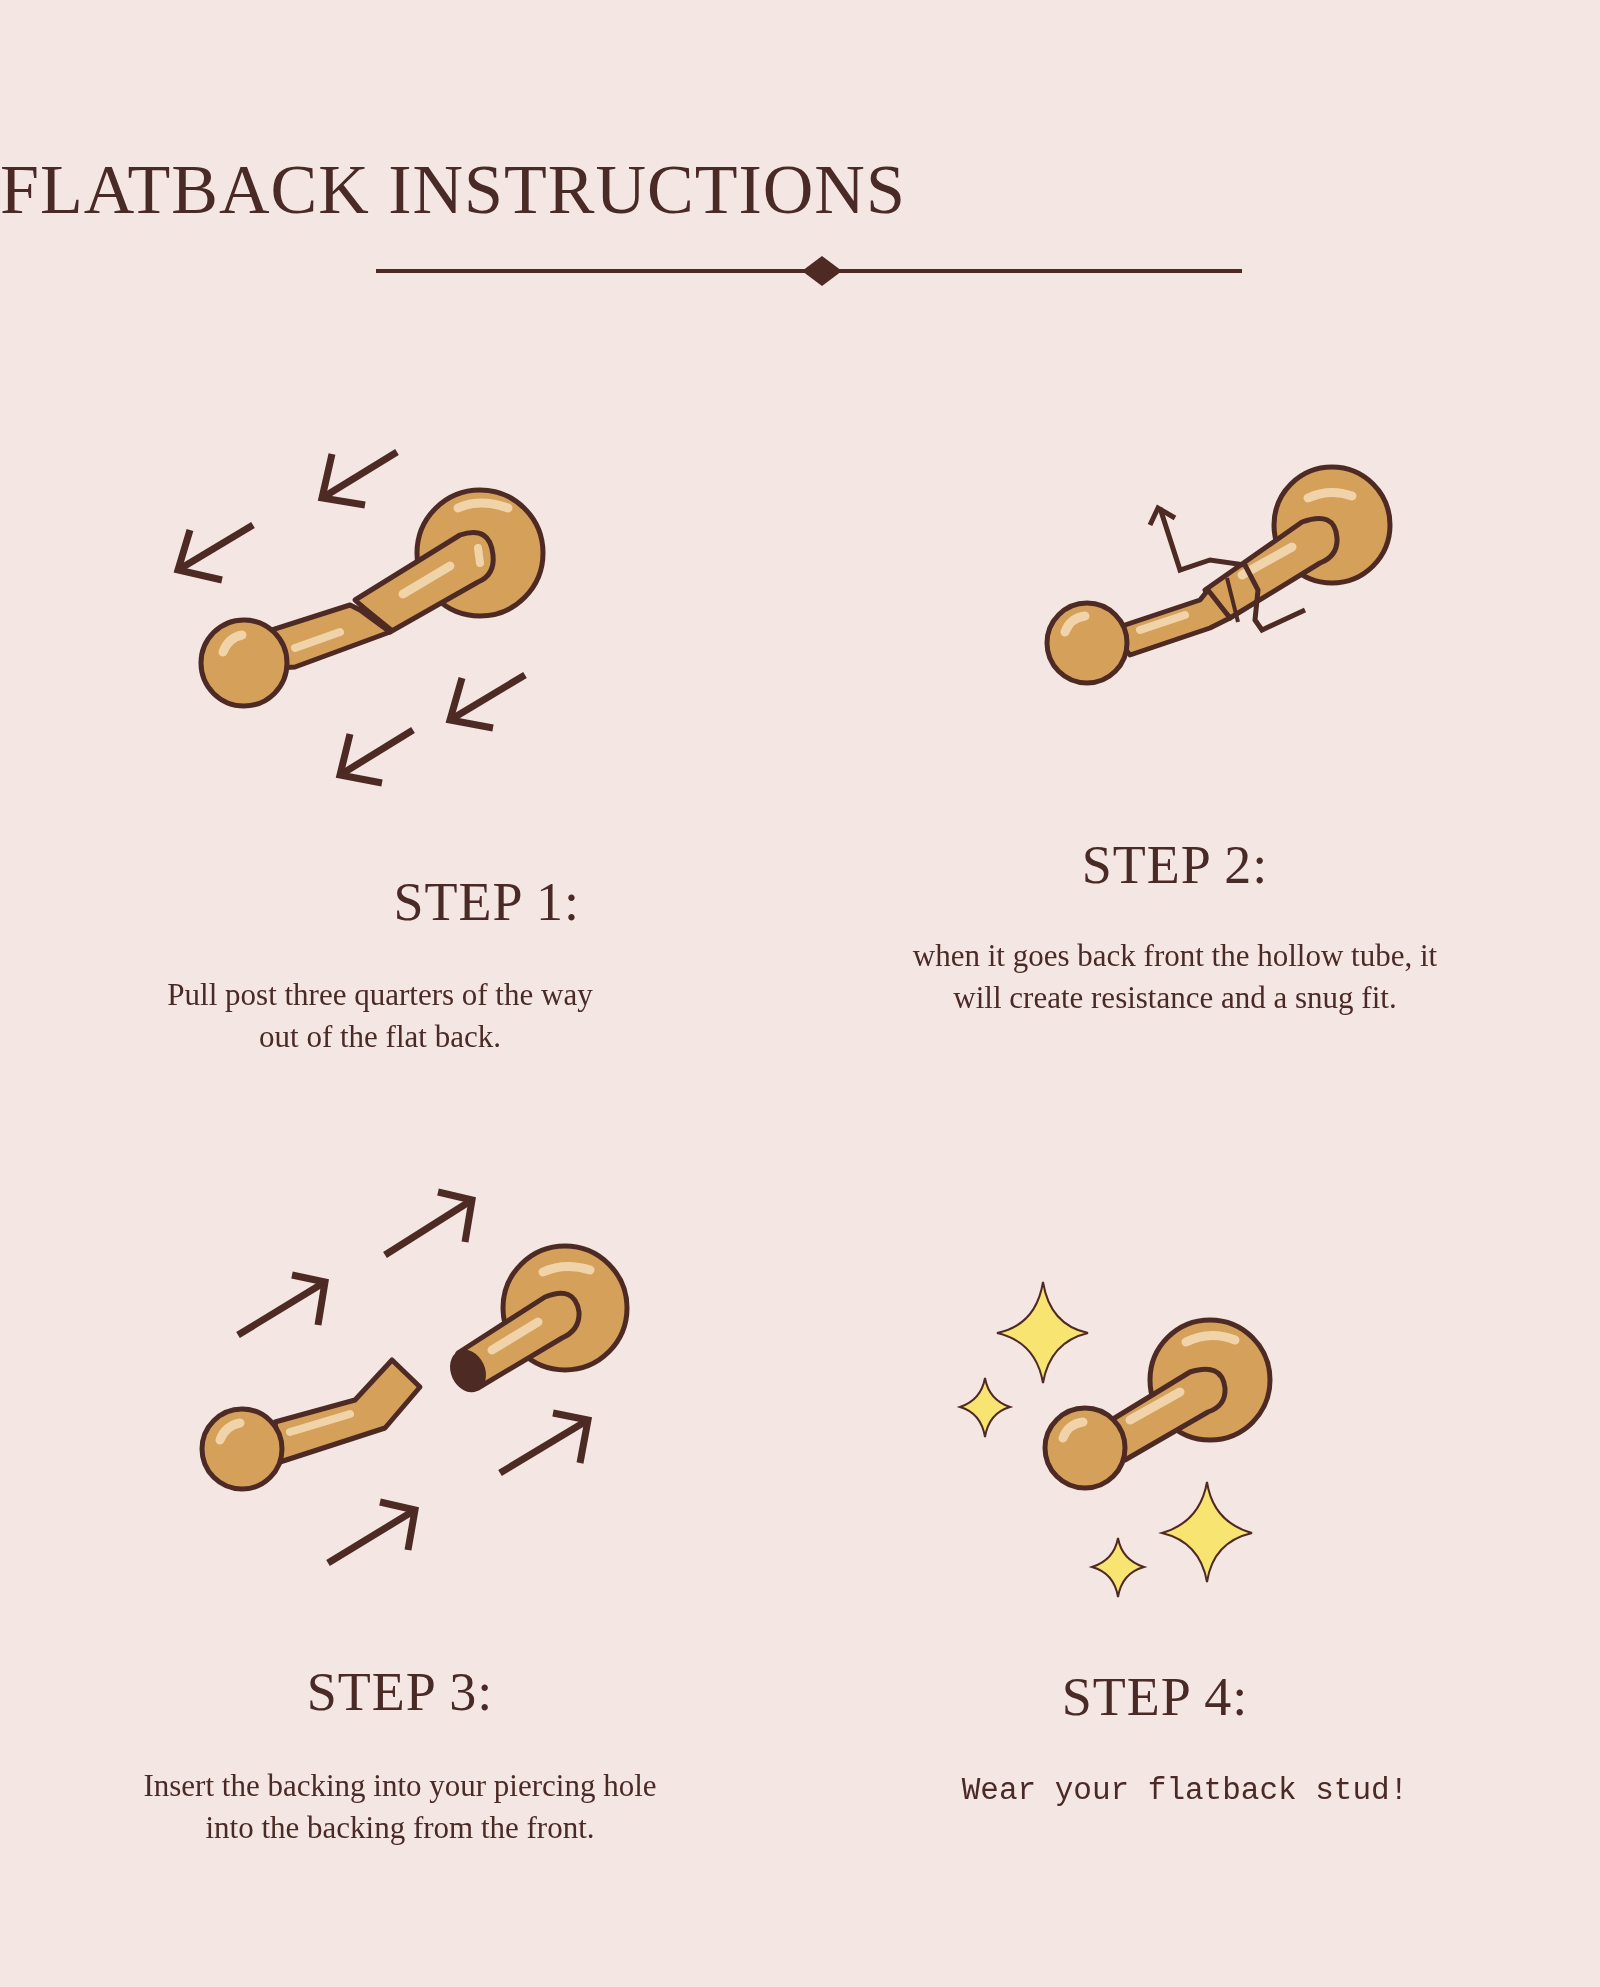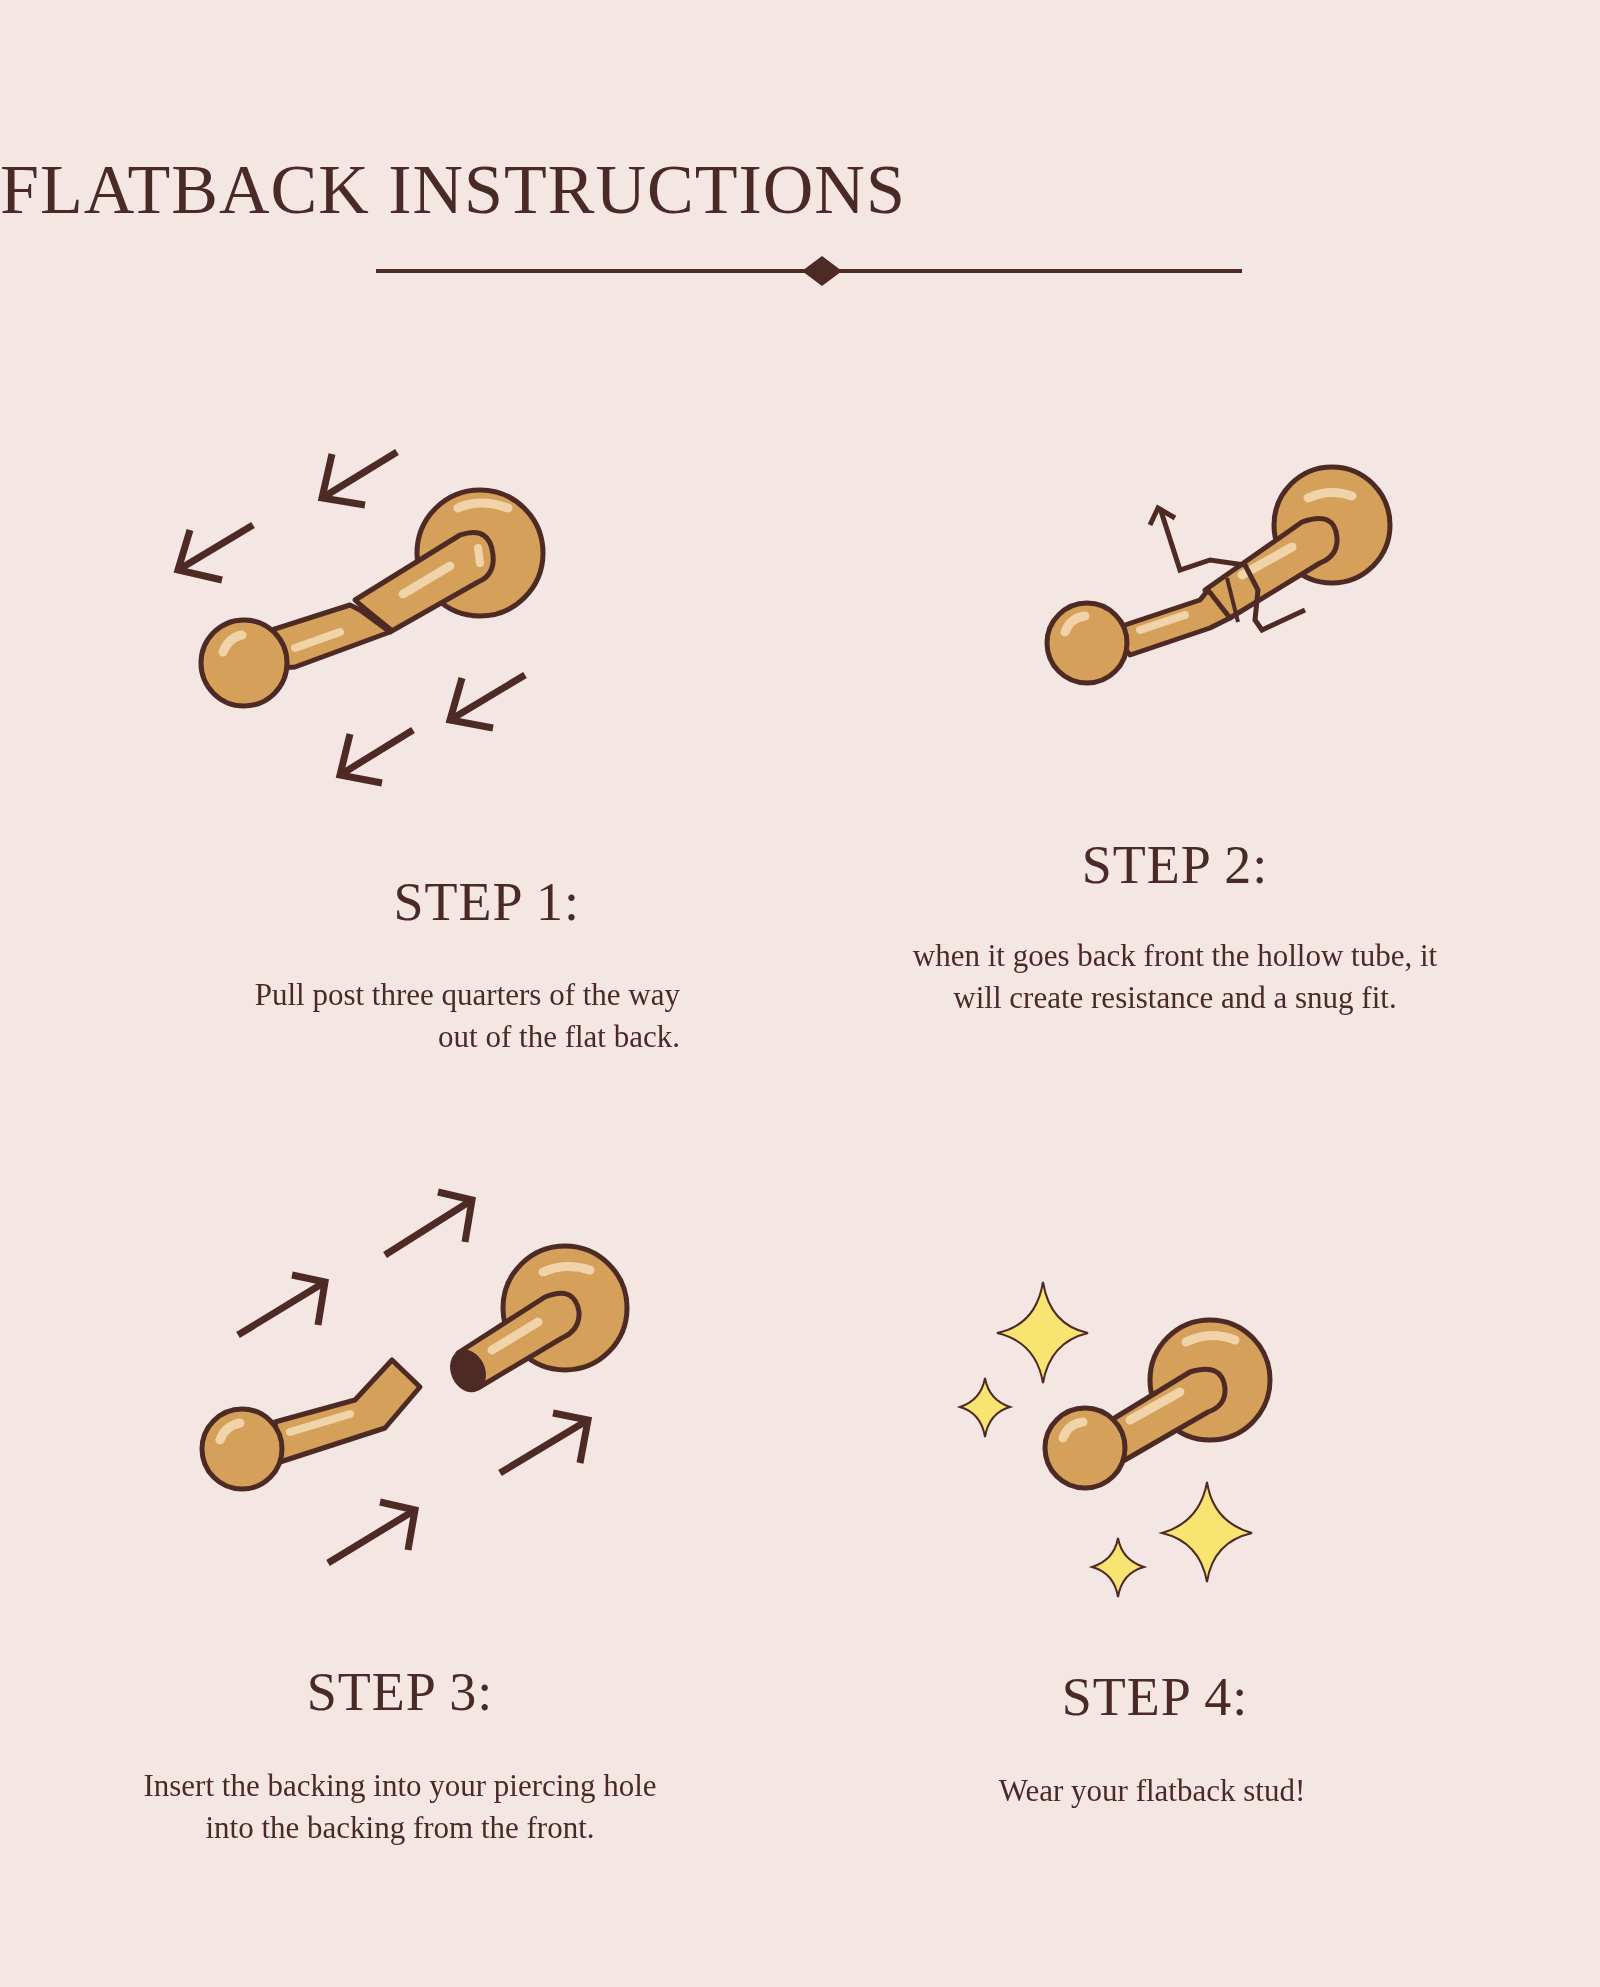--- a/index.html
+++ b/index.html
@@ -130,33 +130,33 @@
   </g>
   <circle cx="270" cy="120" r="60" fill="#D4A05A" stroke="#4E2A24" stroke-width="5"></circle>
   <path d="M246 82 Q270 70 295 80" stroke="#F0D3A8" stroke-width="9" fill="none" stroke-linecap="round"></path>
   <path d="M155 170 L250 112 Q282 102 285 128 Q286 146 268 152 L185 200 Z" fill="#D4A05A" stroke="#4E2A24" stroke-width="5" stroke-linejoin="round"></path>
   <path d="M190 160 L240 132" stroke="#F0D3A8" stroke-width="9" stroke-linecap="round"></path>
   <circle cx="145" cy="188" r="40" fill="#D4A05A" stroke="#4E2A24" stroke-width="5"></circle>
   <path d="M123 178 Q128 164 143 162" stroke="#F0D3A8" stroke-width="9" fill="none" stroke-linecap="round"></path>
 </svg>
 
 <div class="abs step-title" style="left:180px;width:400px;top:870px;text-align:right;">STEP 1:</div>
-<div class="abs step-text" style="left:80px;width:600px;top:974px;text-align:right;">
+<div class="abs step-text" style="left:80px;width:600px;top:974px;">
   <div>Pull post three quarters of the way</div>
   <div>out of the flat back.</div>
 </div>
 
 <div class="abs step-title" style="left:975px;width:400px;top:833px;">STEP 2:</div>
 <div class="abs step-text" style="left:855px;width:640px;top:935px;">
   <div>when it goes back front the hollow tube, it</div>
   <div>will create resistance and a snug fit.</div>
 </div>
 
 <div class="abs step-title" style="left:200px;width:400px;top:1660px;">STEP 3:</div>
 <div class="abs step-text" style="left:80px;width:640px;top:1765px;">
   <div>Insert the backing into your piercing hole</div>
   <div>into the backing from the front.</div>
 </div>
 
 <div class="abs step-title" style="left:955px;width:400px;top:1665px;">STEP 4:</div>
-<div class="abs step-text" style="left:852px;width:600px;top:1770px;">
+<div class="abs step-text" style="left:885px;width:600px;top:1770px;font-family:Liberation Mono, monospace;">
   <div>Wear your flatback stud!</div>
 </div>
 
 </body></html>

